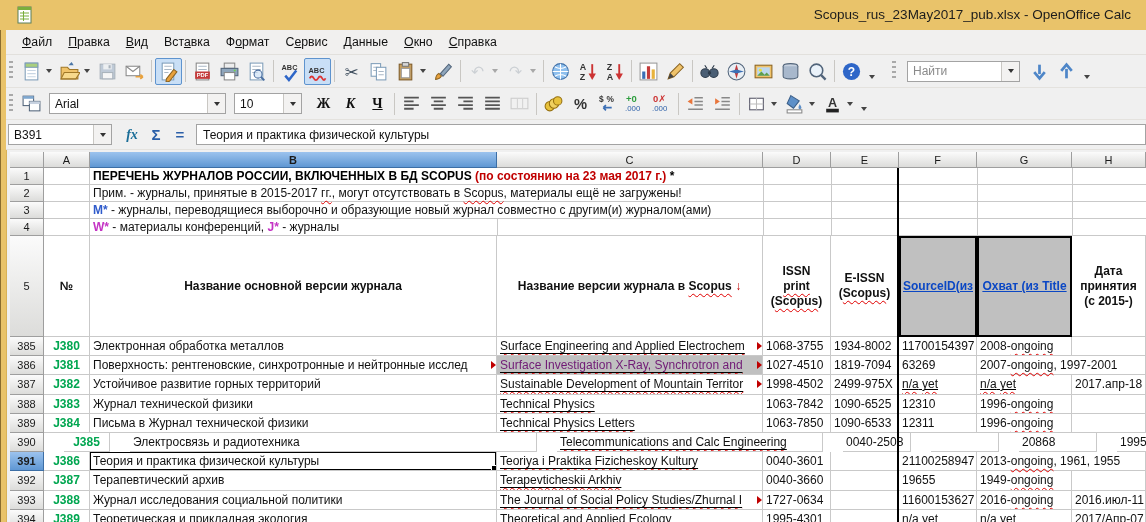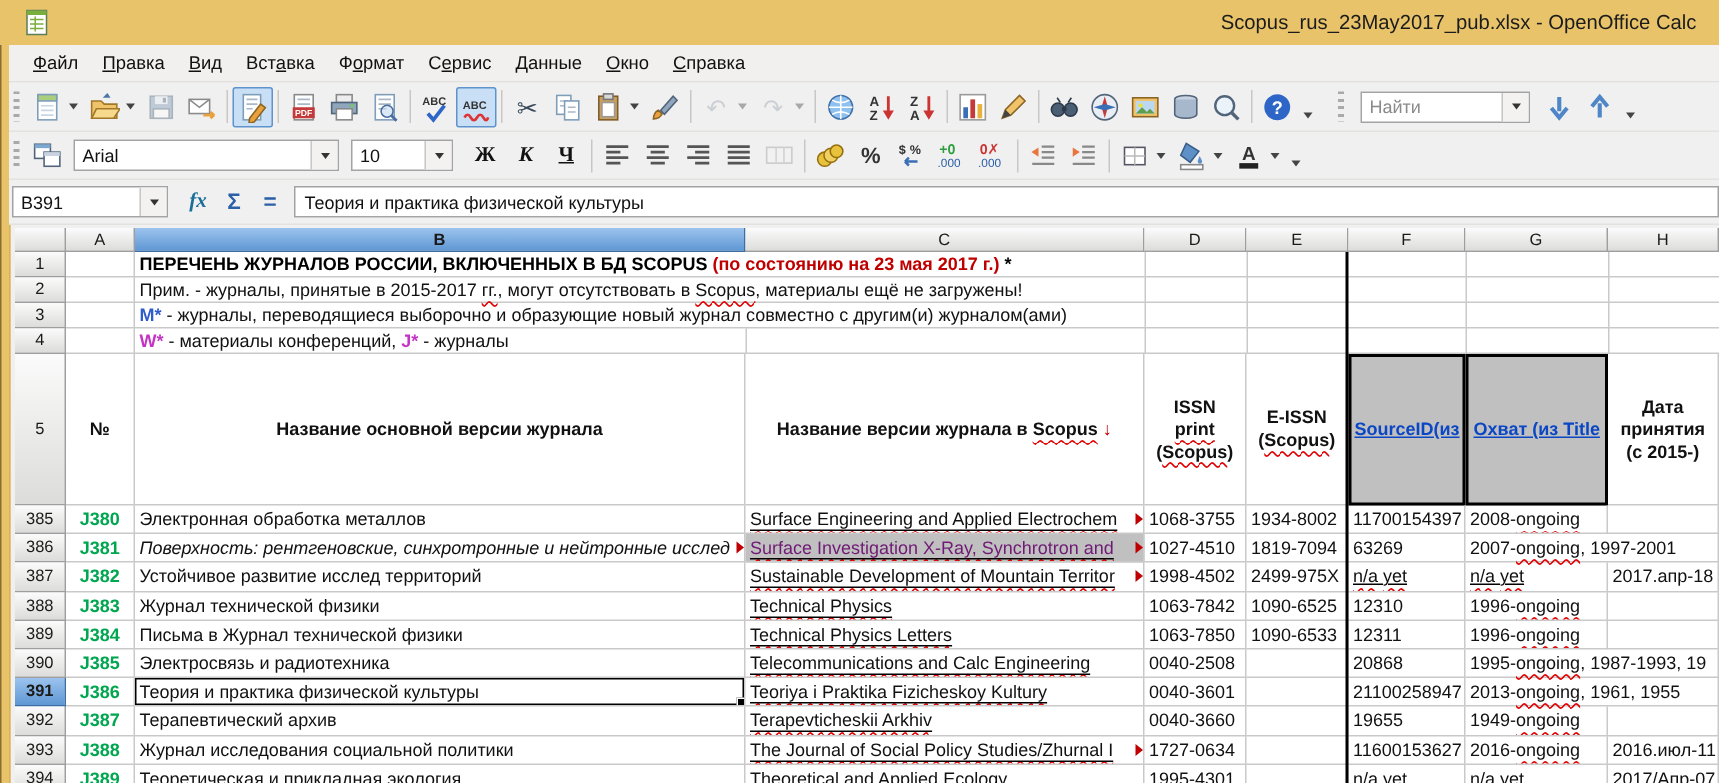--- a/index.html
+++ b/index.html
@@ -659,21 +659,21 @@
         </div>
         <div class="cell" style="width: 74px;">
           <span></span>
         </div>
       </div>
       <div class="shrow" style="height: 19.2px;">
         <div class="hcell" style="width: 34px;">386</div>
         <div class="cell ctr" style="width: 46px;">
           <span class="jnum">J381</span>
         </div>
-        <div class="cell" style="width: 407px; font-style: italic;">
+        <div class="cell" style="width: 407px;">
           <span>Поверхность: рентгеновские, синхротронные и нейтронные исслед</span>
           <span class="truncMark"></span>
         </div>
         <div class="cell chl" style="width: 266px;">
           <span class="wavyAll"><span class="solidU">Surface Investigation X-Ray, Synchrotron and</span></span>
           <span class="truncMark"></span>
         </div>
         <div class="cell" style="width: 68px;">
           <span>1027-4510</span>
         </div>
@@ -689,21 +689,21 @@
         <div class="cell" style="width: 74px; border-left: none;">
           <span></span>
         </div>
       </div>
       <div class="shrow" style="height: 19.2px;">
         <div class="hcell" style="width: 34px;">387</div>
         <div class="cell ctr" style="width: 46px;">
           <span class="jnum">J382</span>
         </div>
         <div class="cell" style="width: 407px;">
-          <span>Устойчивое развитие исслед территорий</span>
+          <span>Устойчивое развитие горных территорий</span>
         </div>
         <div class="cell" style="width: 266px;">
           <span class="wavyAll"><span class="solidU">Sustainable Development of Mountain Territor</span></span>
           <span class="truncMark"></span>
         </div>
         <div class="cell" style="width: 68px;">
           <span>1998-4502</span>
         </div>
         <div class="cell" style="width: 68px;">
           <span>2499-975X</span>
@@ -765,21 +765,21 @@
         <div class="cell" style="width: 78px;">
           <span>12311</span>
         </div>
         <div class="cell" style="width: 95px;">
           <span>1996-<span class="sp">ongoing</span></span>
         </div>
         <div class="cell" style="width: 74px;">
           <span></span>
         </div>
       </div>
-      <div class="shrow" style="height: 19.2px;">
+      <div class="shrow" style="height: 19.2px; gap: 20px;">
         <div class="hcell" style="width: 34px;">390</div>
         <div class="cell ctr" style="width: 46px;">
           <span class="jnum">J385</span>
         </div>
         <div class="cell" style="width: 407px;">
           <span>Электросвязь и радиотехника</span>
         </div>
         <div class="cell" style="width: 266px;">
           <span class="wavyAll"><span class="solidU">Telecommunications and Calc Engineering</span></span>
         </div>

